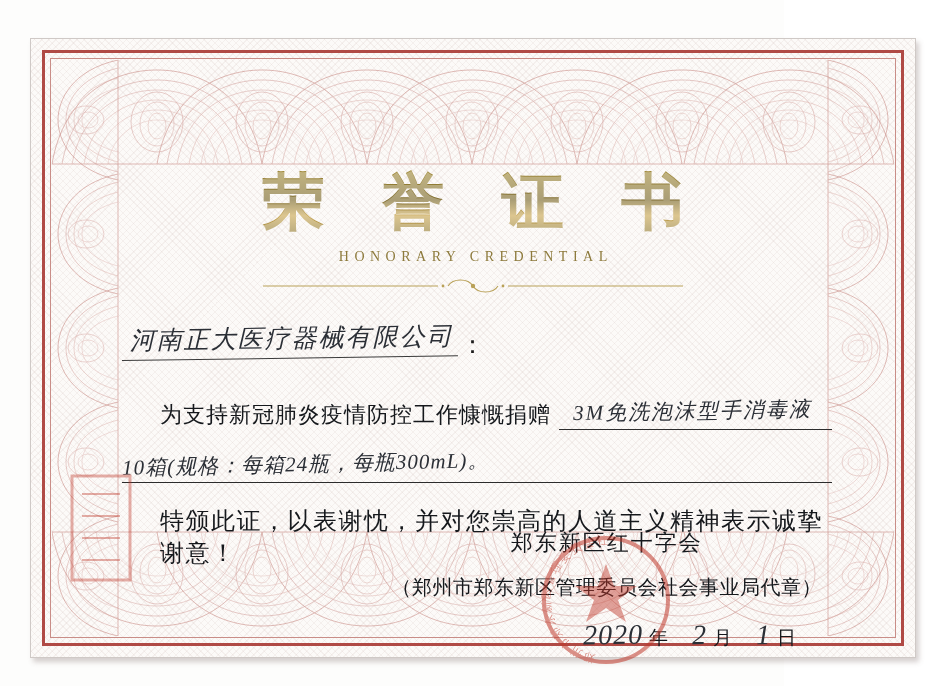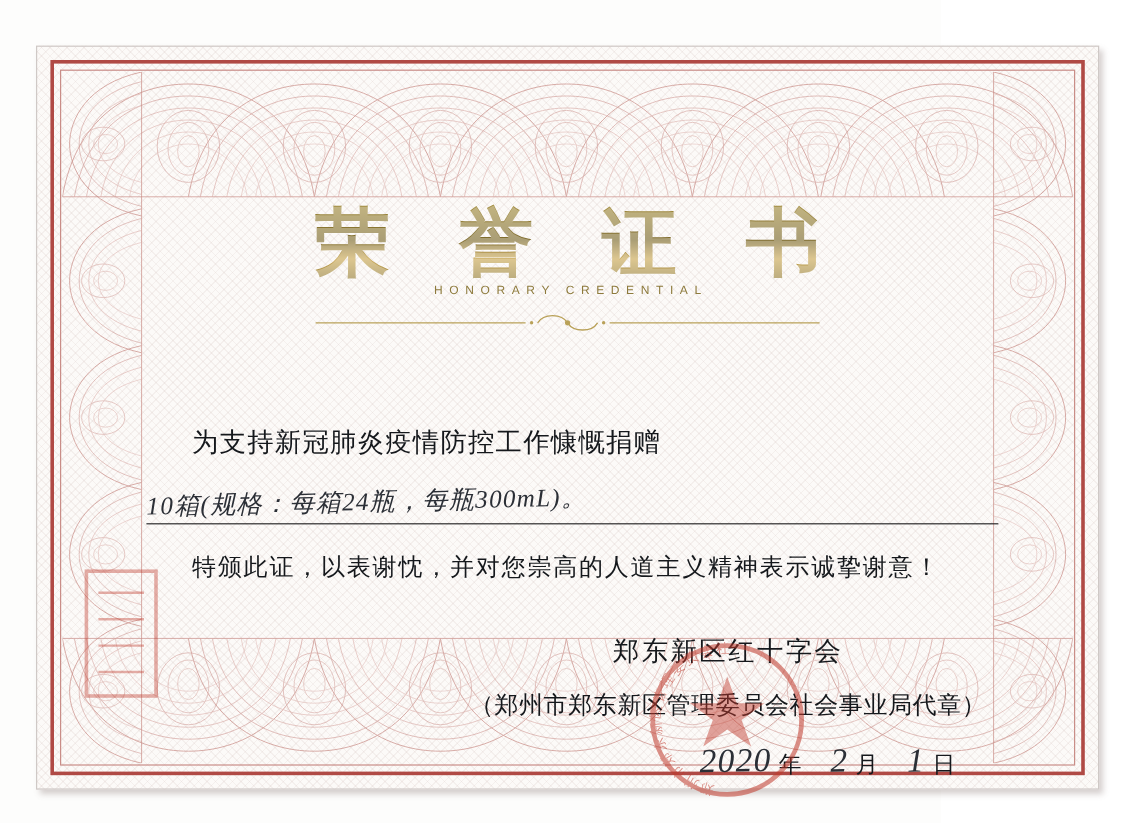--- a/index.html
+++ b/index.html
@@ -90,22 +90,23 @@
     text-indent: 18px;
     line-height: 1.15;
     color: #8c7a38;
     background: linear-gradient(180deg, #a8913f 0%, #7d6a2c 48%, #caa855 70%, #8a7633 100%);
     -webkit-background-clip: text;
     background-clip: text;
     -webkit-text-fill-color: transparent;
     text-shadow: 0 1px 0 rgba(255,255,255,0.35);
   }
   .title-en {
-    font-family: Liberation Sans, sans-serif;
-    font-size: 10px;
+    margin-top: 12px;
+    font-family: Liberation Serif, serif;
+    font-size: 14px;
     letter-spacing: 5.5px;
     text-indent: 5.5px;
     color: #8d7a3c;
   }
   .title-flourish {
     margin: 10px auto 0;
     width: 440px;
     height: 22px;
   }
 
@@ -193,21 +194,21 @@
     bottom: 4px;
     font-size: 21px;
     letter-spacing: 1px;
     transform: rotate(-1.2deg);
     white-space: nowrap;
   }
 
   .para4 {
     margin-top: 22px;
     font-family: Liberation Serif, serif;
-    font-size: 20px;
+    font-size: 24px;
     letter-spacing: 1.5px;
     color: #15181c;
     padding-left: 38px;
   }
 
   
   .sign-block {
     position: absolute;
     right: 94px;
     top: 490px;
@@ -347,23 +348,29 @@
         <path d="M255,11 L430,11" stroke="#b9a158" stroke-width="1" fill="none"></path>
         <path d="M195,11 C200,3 215,3 220,11 C225,19 240,19 245,11" stroke="#b9a158" stroke-width="1.1" fill="none"></path>
         <circle cx="220" cy="11" r="2.2" fill="#b9a158"></circle>
         <circle cx="190" cy="11" r="1.4" fill="#b9a158"></circle>
         <circle cx="250" cy="11" r="1.4" fill="#b9a158"></circle>
       </svg>
     </div>
 
     <div class="body-block">
 
+      <div class="line recipient-line">
+        <span class="handwrite recipient-name">河南正大医疗器械有限公司</span><span class="recipient-colon">：</span>
+      </div>
 
       <div class="line para2">
         <span class="printed">为支持新冠肺炎疫情防控工作慷慨捐赠</span>
+        <span class="fill-rule">
+          <span class="handwrite hw">3M免洗泡沫型手消毒液</span>
+        </span>
       </div>
 
       <div class="line3">
         <span class="handwrite hw">10箱(规格：每箱24瓶，每瓶300mL)。</span>
       </div>
 
       <div class="para4">特颁此证，以表谢忱，并对您崇高的人道主义精神表示诚挚谢意！</div>
     </div>
 
     <div class="sign-block">

